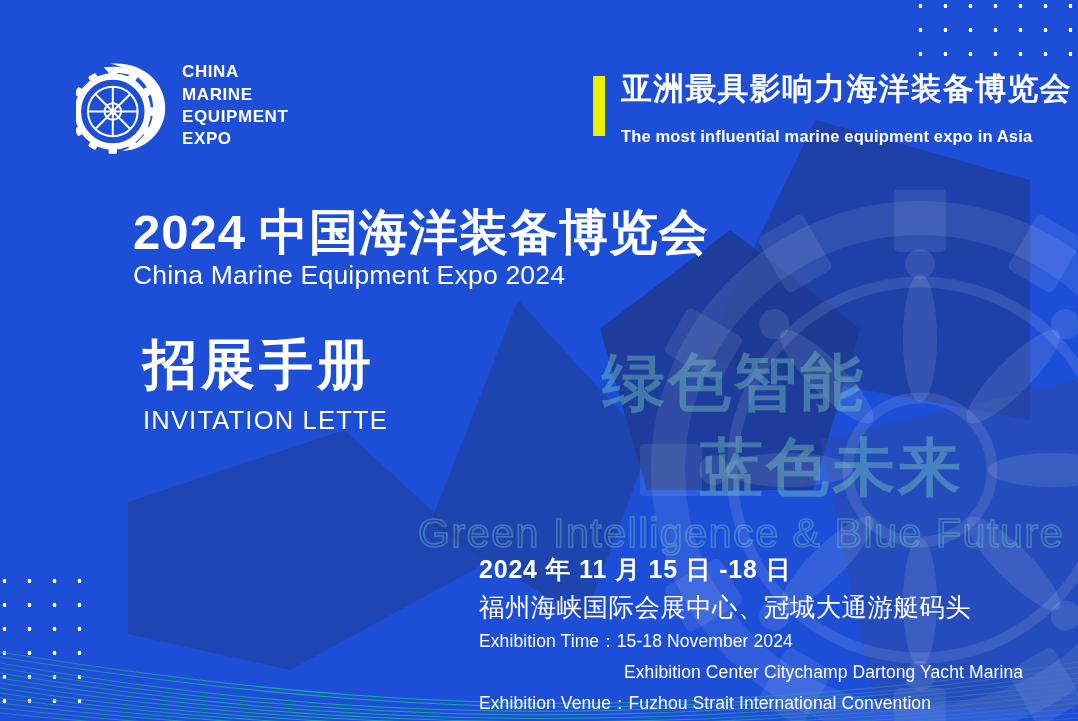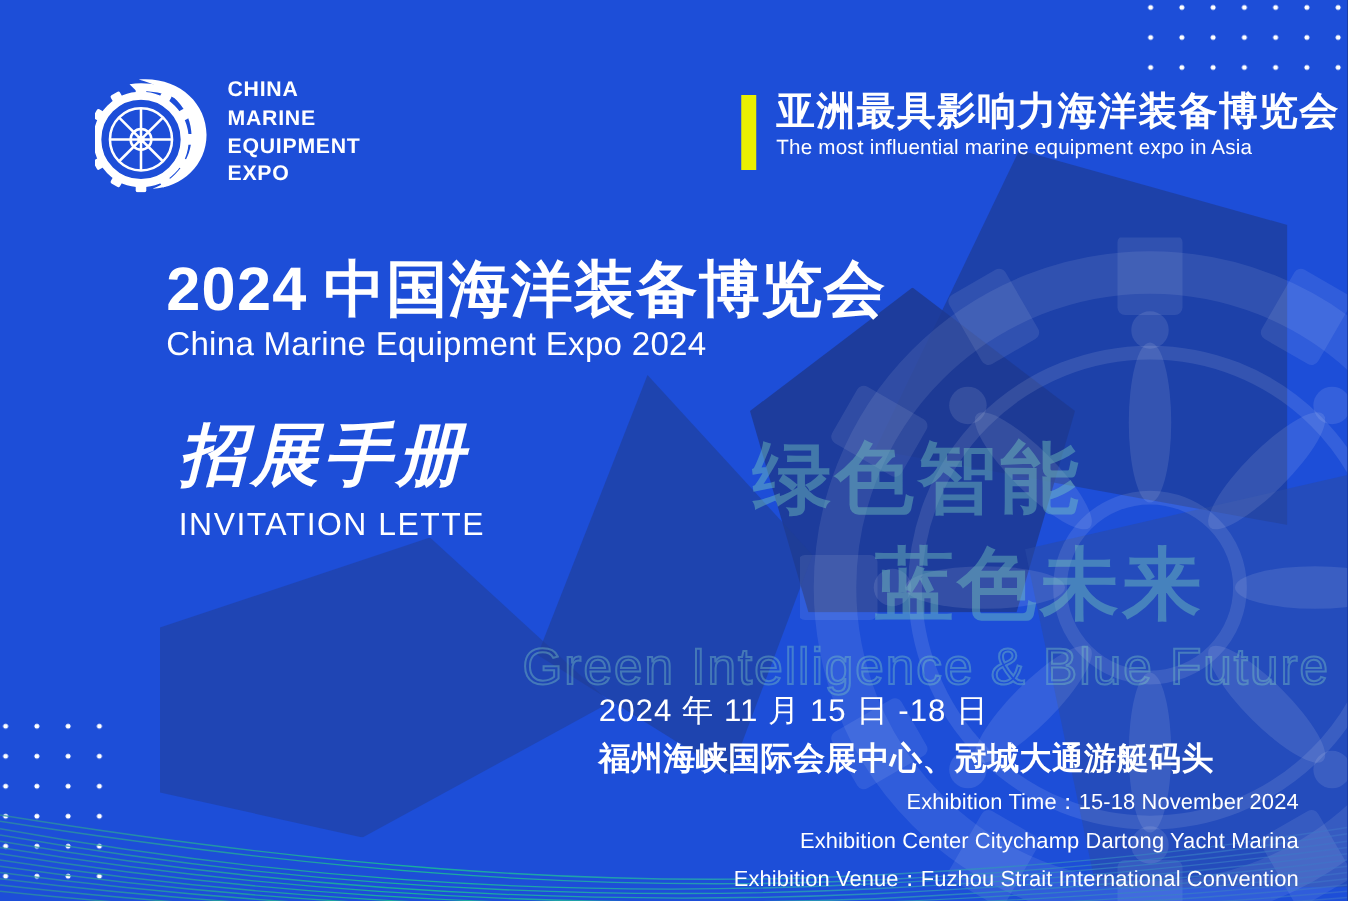--- a/index.html
+++ b/index.html
@@ -142,23 +142,23 @@
   }
   .tag-cn {
     font-size: 31px;
     font-weight: 700;
     letter-spacing: 1.2px;
     line-height: 1.12;
     white-space: nowrap;
   }
   .tag-en {
     font-size: 16.5px;
-    font-weight: 400;
+    font-weight: 700;
     letter-spacing: .15px;
-    margin-top: 2px;
+    margin-top: 20px;
     white-space: nowrap;
   }
 
   
   .title-block {
     position: absolute;
     left: 133px;
     top: 205px;
   }
   .title-cn {
@@ -180,21 +180,20 @@
     position: absolute;
     left: 143px;
     top: 335px;
   }
   .sub-cn {
     font-size: 54px;
     font-weight: 700;
     letter-spacing: 4px;
     line-height: 1.1;
     white-space: nowrap;
-    font-style: italic;
   }
   .sub-en {
     font-size: 25.5px;
     font-weight: 400;
     letter-spacing: 1.2px;
     margin-top: 12px;
     white-space: nowrap;
   }
 
   
@@ -228,41 +227,40 @@
 
   
   .info {
     position: absolute;
     left: 479px;
     top: 553px;
     width: 560px;
   }
   .info-date {
     font-size: 25px;
-    font-weight: 400;
+    font-weight: 700;
     letter-spacing: .8px;
     line-height: 1.28;
     white-space: nowrap;
   }
   .info-venue-cn {
     font-size: 25.5px;
-    font-weight: 700;
+    font-weight: 400;
     letter-spacing: .4px;
     line-height: 1.28;
     margin-top: 6px;
     white-space: nowrap;
   }
   .info-line {
     font-size: 17.5px;
     font-weight: 400;
     letter-spacing: .1px;
     line-height: 1.55;
     margin-top: 4px;
     white-space: nowrap;
-    text-align: right;
   }
   .info-line.indent { padding-left: 145px; }
 </style>
 </head>
 <body>
 
 <div id="poster">
 
   <div class="bg-layer">
     <div class="bg-poly poly-b"></div>

